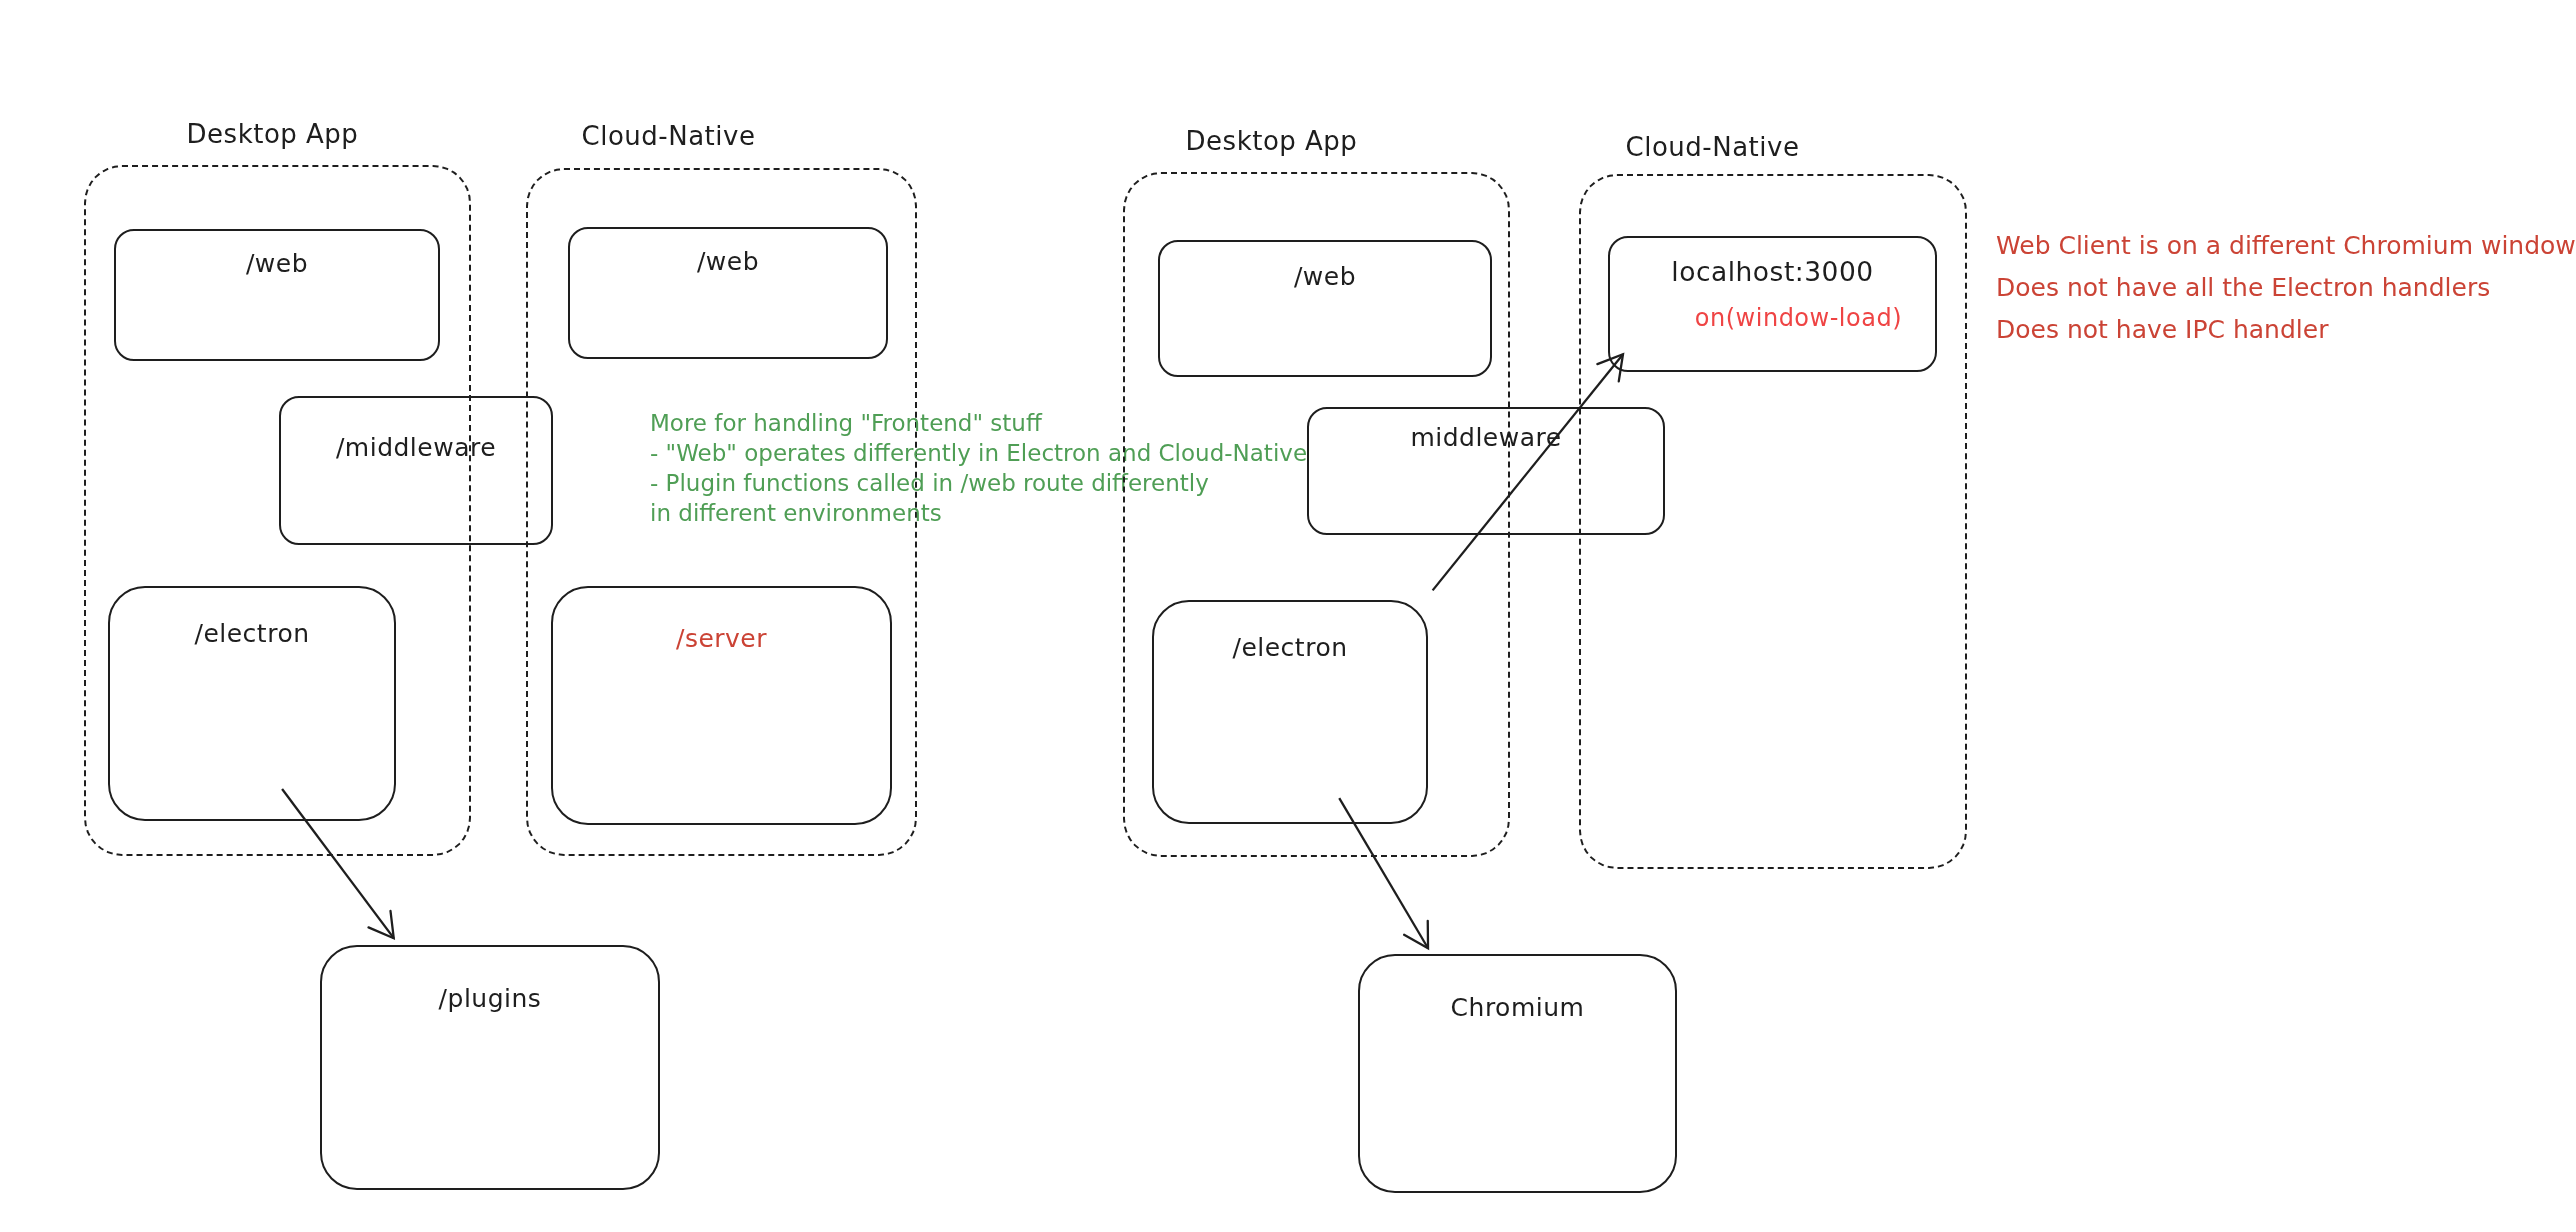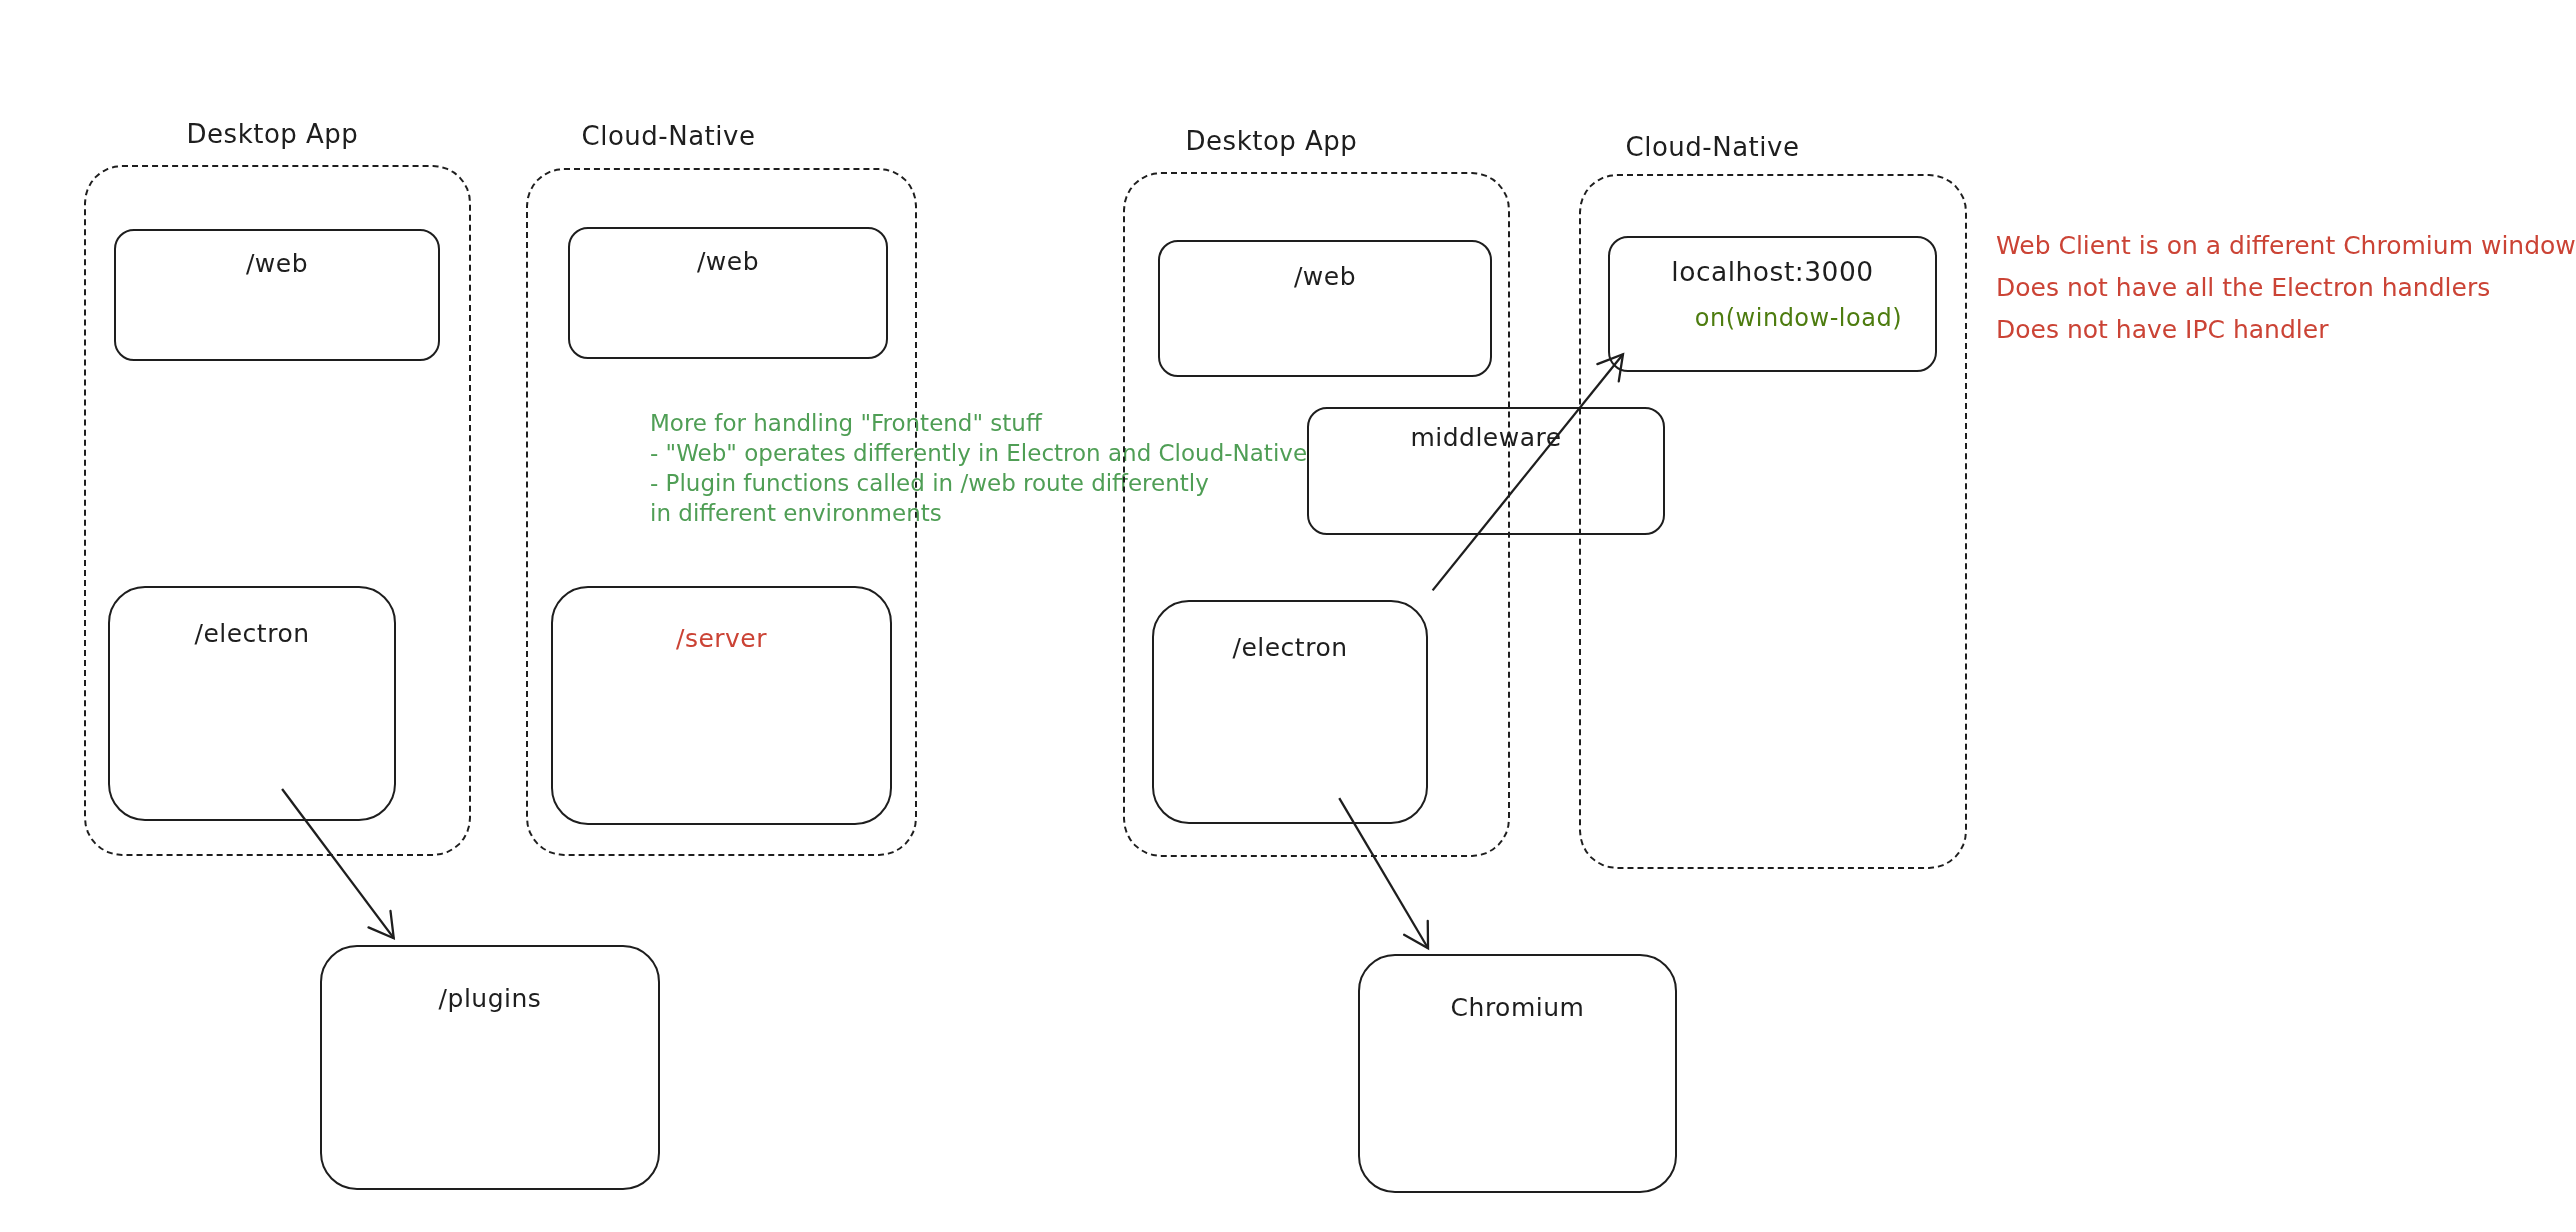--- a/index.html
+++ b/index.html
@@ -61,20 +61,23 @@
   <div class="dashed-container" style="left:526px;top:168px;width:387px;height:684px;"></div>
 
   <div class="node" style="left:114px;top:229px;width:322px;height:110px;padding-top:18.3px;">
     <span>/web</span>
   </div>
 
   <div class="node" style="left:568px;top:227px;width:316px;height:110px;padding-top:18.3px;">
     <span>/web</span>
   </div>
 
+  <div class="node" style="left:279px;top:396px;width:270px;height:110px;padding-top:35px;">
+    <span>/middleware</span>
+  </div>
 
   <div class="node big" style="left:108px;top:586px;width:284px;height:200px;padding-top:31px;">
     <span>/electron</span>
   </div>
 
   <div class="node big" style="left:551px;top:586px;width:337px;height:199px;padding-top:36px;color:#cb4335;">
     <span>/server</span>
   </div>
 
   <div class="node big" style="left:320px;top:945px;width:336px;height:204px;padding-top:37px;">
@@ -93,21 +96,21 @@
 
   <div class="dashed-container" style="left:1123px;top:172px;width:383px;height:681px;"></div>
   <div class="dashed-container" style="left:1579px;top:174px;width:384px;height:691px;"></div>
 
   <div class="node" style="left:1158px;top:240px;width:330px;height:113px;padding-top:20px;">
     <span>/web</span>
   </div>
 
   <div class="node" style="left:1608px;top:236px;width:325px;height:114px;padding-top:18.3px;font-size:26.5px;">
     <span>localhost:3000</span>
-    <span class="sub-label" style="color:#4d7c0f;">on(window-load)</span>
+    <span class="sub-label" style="color:#ef4444;">on(window-load)</span>
   </div>
 
   <div class="node" style="left:1307px;top:407px;width:354px;height:110px;padding-top:14px;">
     <span>middleware</span>
   </div>
 
   <div class="node big" style="left:1152px;top:600px;width:272px;height:189px;padding-top:31px;">
     <span>/electron</span>
   </div>
 

